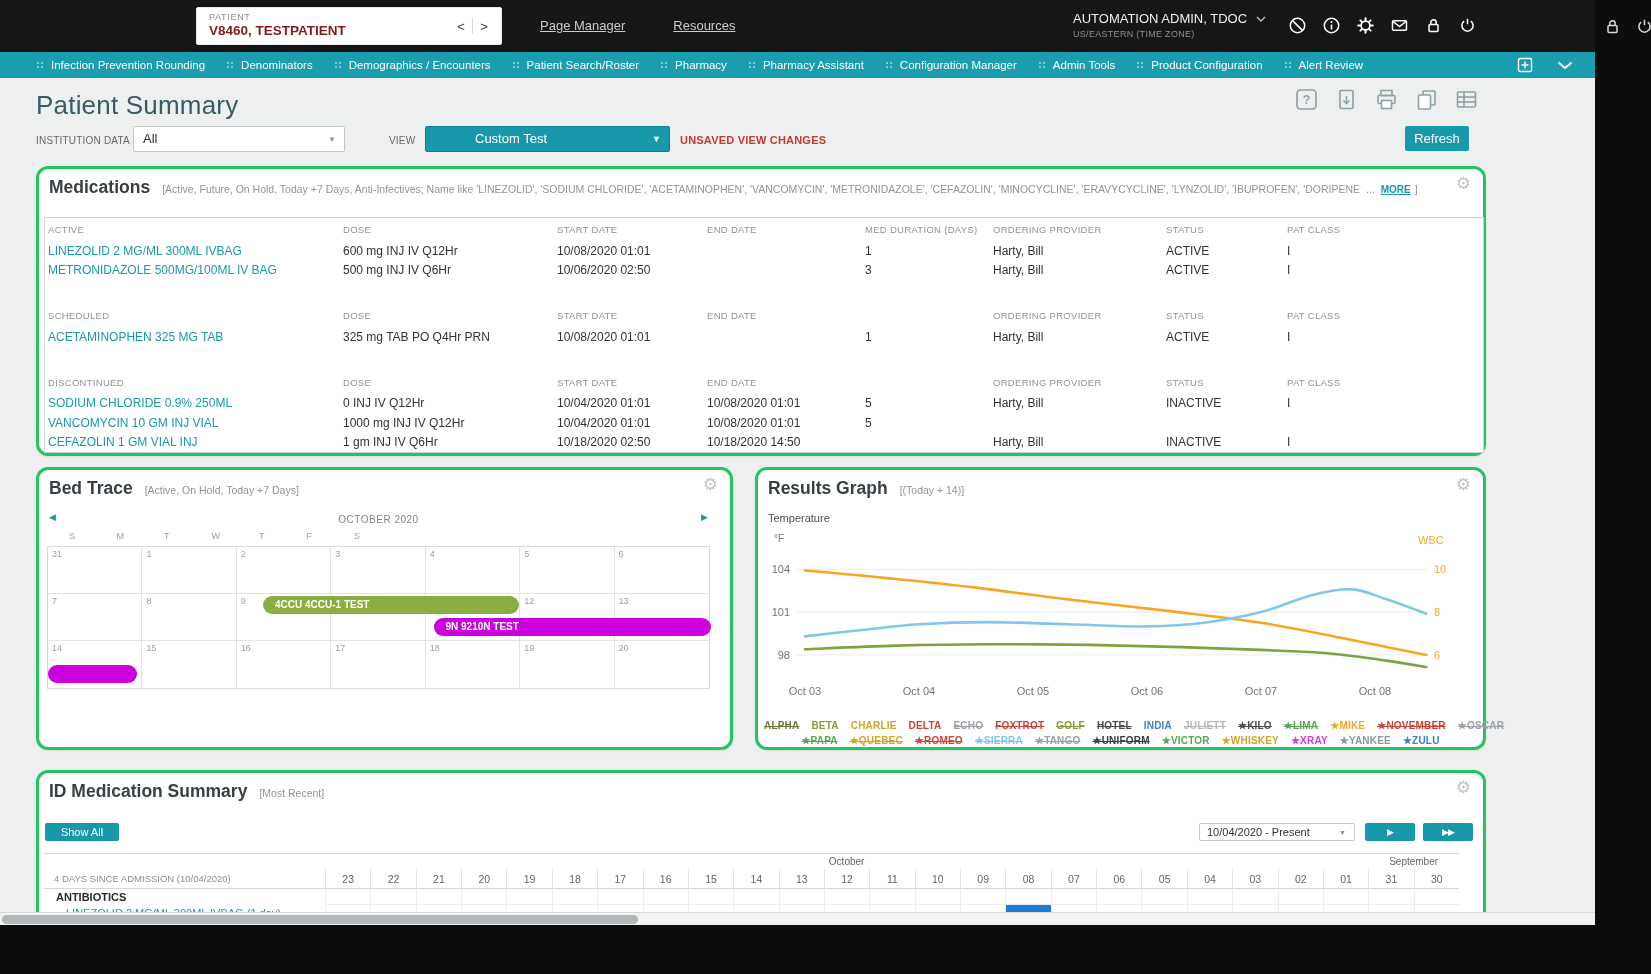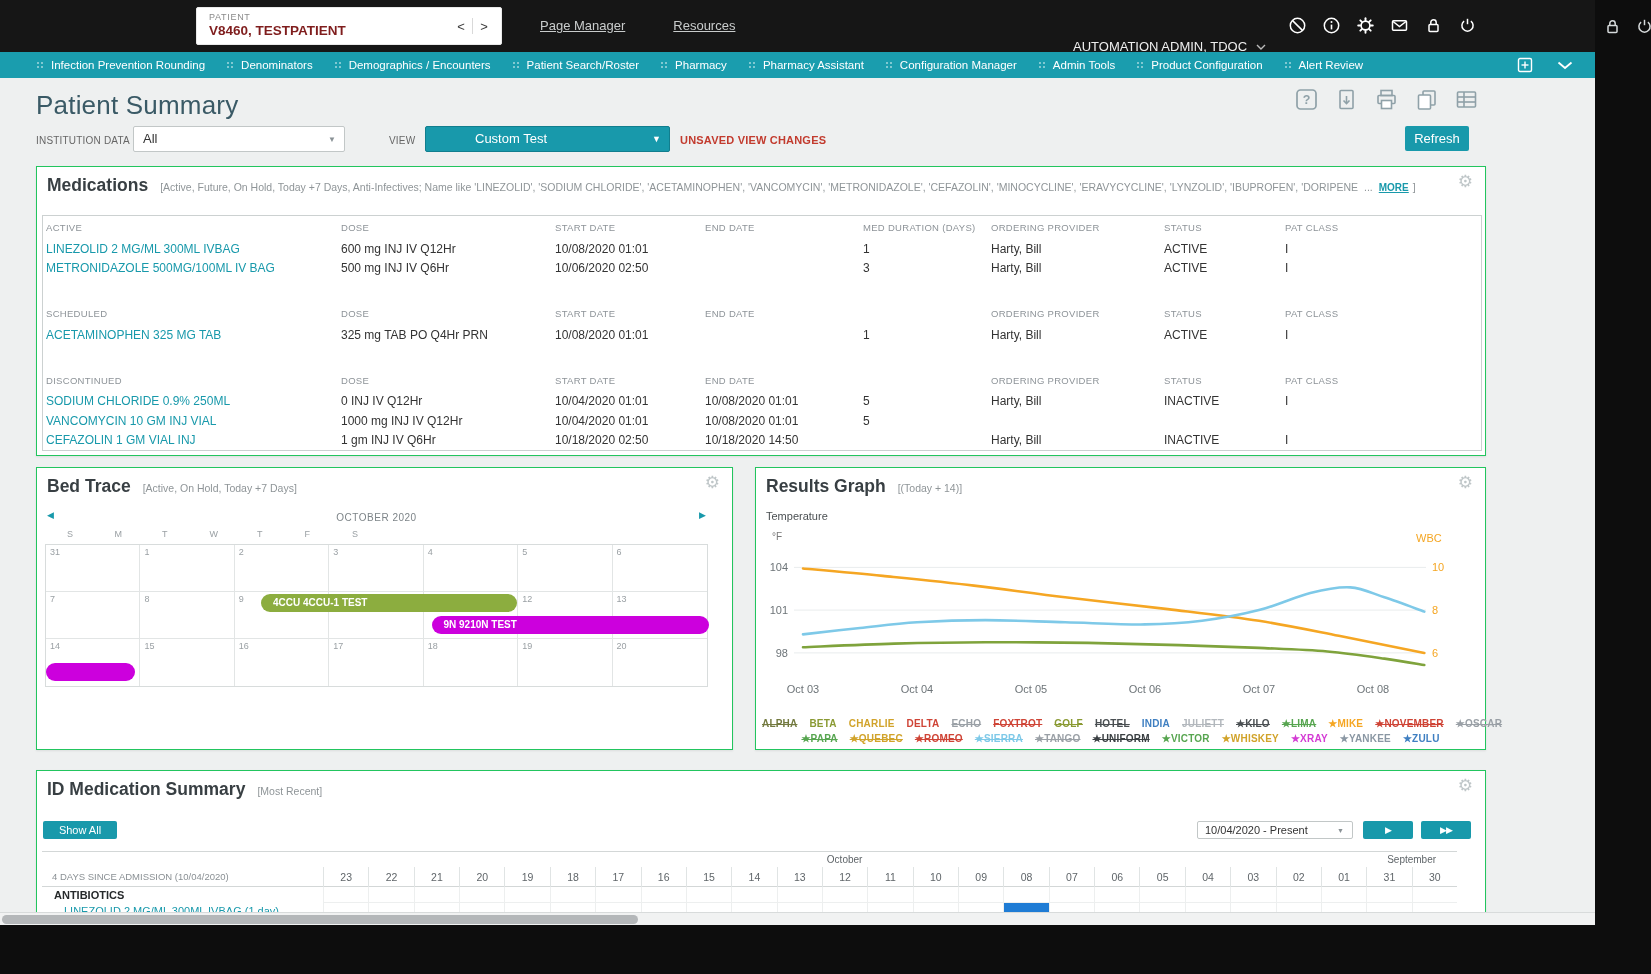--- a/index.html
+++ b/index.html
@@ -15,21 +15,21 @@
                  border:1px solid #e9e9e9; border-radius:2px; display:flex; }
   .patient-main { flex:1; padding:4px 0 0 12px; }
   .patient-label { font-size:9px; color:#8a8a8a; letter-spacing:.7px; }
   .patient-value { font-size:13.5px; font-weight:bold; color:#7f1d1d; margin-top:1px; }
   .patient-nav { display:flex; align-items:center; padding-right:6px; }
   .pn-btn { width:22px; text-align:center; color:#3c3c3c; font-size:13px; cursor:pointer; }
   .pn-sep { width:1px; height:16px; background:#d9d9d9; }
   .top-links { position:absolute; left:540px; top:18px; display:flex; gap:48px; }
   .top-link { color:#c9cccc; font-size:13px; cursor:pointer;text-decoration:underline; }
   .user-block { position:absolute; left:1073px; top:11px; cursor:pointer; }
-  .user-name-row { display:flex; align-items:center; gap:9px; color:#efefef; font-size:13px;margin-top:28px; }
+  .user-name-row { display:flex; align-items:center; gap:9px; color:#efefef; font-size:13px; }
   .user-tz { font-size:9px; color:#8f8f8f; margin-top:3px; letter-spacing:.3px; }
   .top-icons { position:absolute; left:1288px; top:16px; display:flex; gap:15px; }
   .icon-btn { width:19px; height:19px; color:#fff; cursor:pointer; display:block; }
   .strip-icons { position:absolute; left:8px; top:17px; display:flex; gap:13px; }
   .strip-icons .icon-btn { color:#d6dadb; }
 
   
   .navbar { position:absolute; left:0; top:52px; width:100%; height:26px; background:#1a9dae;
             display:flex; align-items:center; padding-left:26px; }
   .nav-items { display:flex; height:100%; }
@@ -52,21 +52,21 @@
   .sel-text { line-height:24px; padding-left:9px; font-size:13px; color:#333; white-space:nowrap; overflow:hidden; }
   .sel-chev { position:absolute; right:8px; top:0; line-height:25px; font-size:8px; color:#8a9296; }
   .select.teal { background:#1899ab; border-color:#117e8e; }
   .select.teal .sel-text { color:#fff;margin-left:40px; }
   .select.teal .sel-chev { color:#fff; font-size:9px; }
   .unsaved { position:absolute; left:644px; top:8px; font-size:11px; font-weight:bold; color:#c23b2e; letter-spacing:.2px; }
   .btn-teal { background:#1899ab; color:#fff; border-radius:2px; text-align:center; cursor:pointer; }
   .refresh-btn { position:absolute; left:1369px; top:0; width:64px; height:25px; line-height:25px; font-size:13px; }
 
   
-  .card { position:absolute; background:#fff; border:1px solid #22c55e; border-radius:0;
+  .card { position:absolute; background:#fff; border:3px solid #22c55e; border-radius:12px;
           box-shadow:0 1px 2px rgba(0,0,0,.08); }
   .card-head { position:absolute; left:10px; top:8px; display:flex; align-items:baseline; white-space:nowrap; }
   .card-title { font-size:17.5px; font-weight:700; color:#383f43; }
   .card-sub { margin-left:12px; font-size:10.5px; color:#8f9598; }
   .sub-frag { font-size:10.5px; color:#8f9598; }
   .more-link { font-size:10px; font-weight:bold; color:#1899ab; text-decoration:underline; margin:0 4px 0 6px; cursor:pointer; }
   .card-gear { position:absolute; right:12px; top:6px; font-size:17px; color:#bfc6c8; cursor:pointer; line-height:1; }
 
   
   .card-medications { left:36px; top:166px; width:1450px; height:290px; }

